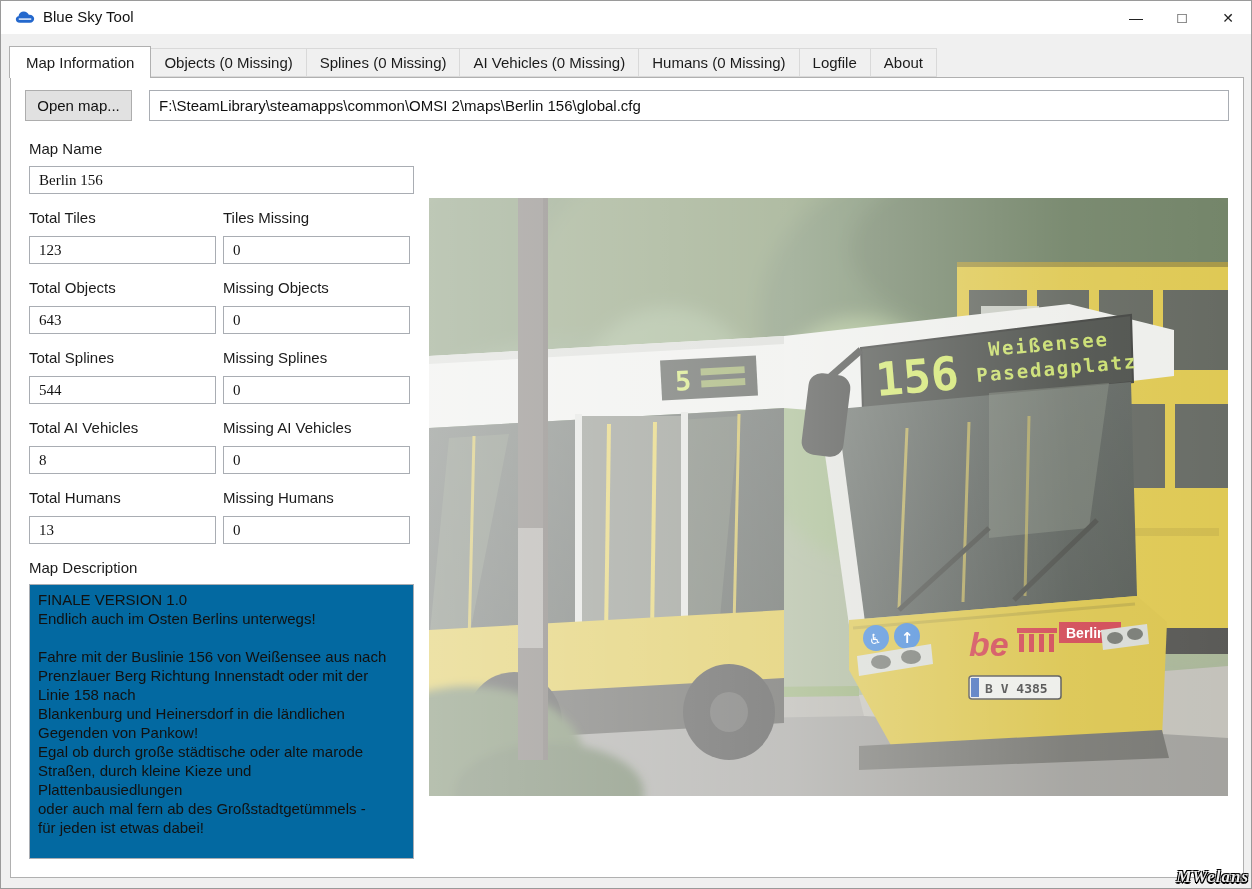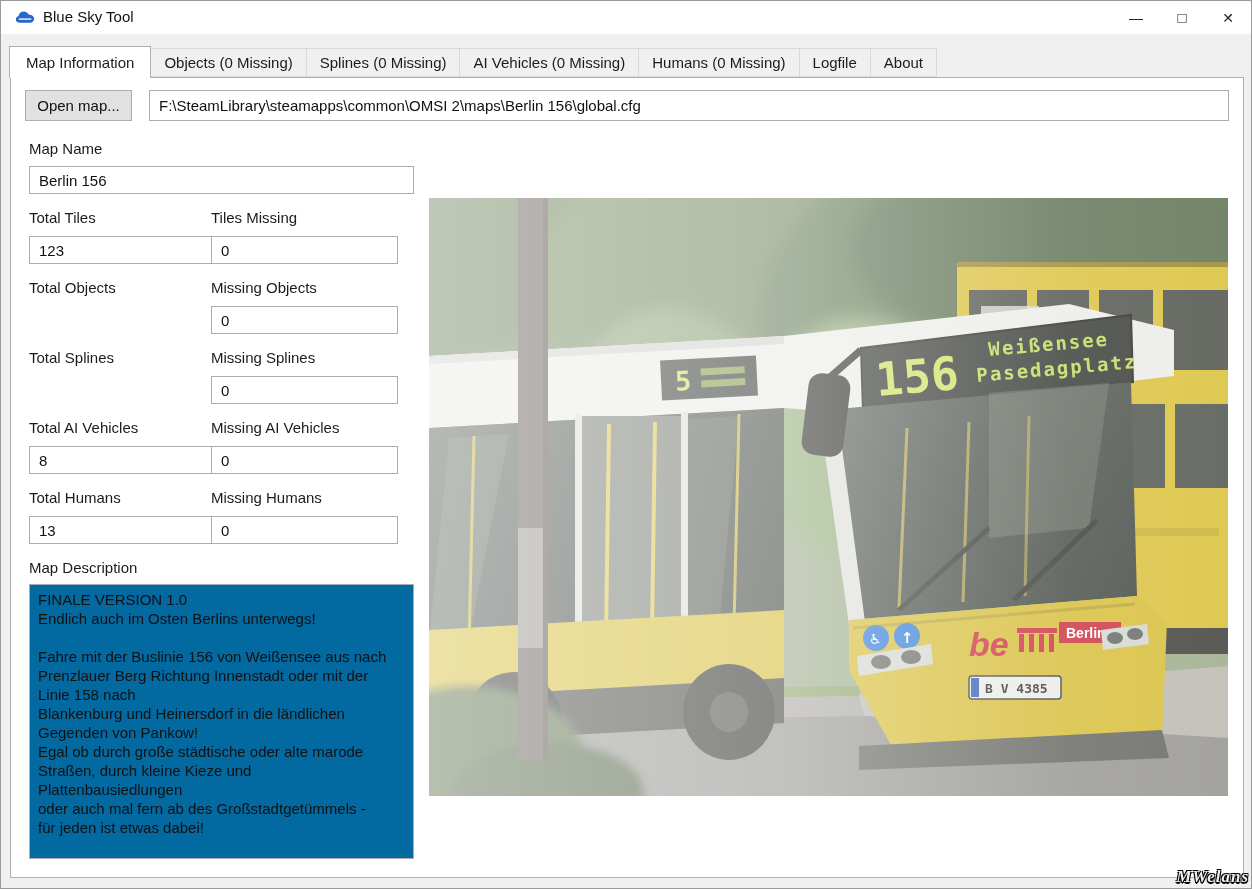--- a/index.html
+++ b/index.html
@@ -29,23 +29,23 @@
   .page{ position:absolute; left:9px; top:76px; width:1234px; height:801px;
          background:#ffffff; border:1px solid #b0b0b0; z-index:2; }
   .btn{ position:absolute; left:14px; top:12px; width:107px; height:31px;
         background:#e1e1e1; border:1px solid #adadad; font-size:15px; color:#111;
         font-family:inherit; cursor:default; }
   .path-input{ position:absolute; left:138px; top:12px; width:1080px; height:31px;
         border:1px solid #a9adb3; background:#fff; font-size:15px; color:#111;
         padding:0 9px; font-family:inherit; }
   .field-label{ position:absolute; font-size:15px; color:#1b1b1b; white-space:nowrap; }
   .field-input{ position:absolute; height:28px; border:1px solid #a9adb3; background:#fff;
-        font-size:15px; color:#111; padding:0 9px; font-family:Liberation Sans, sans-serif; }
+        font-size:15px; color:#111; padding:0 9px; font-family:Liberation Serif, serif; }
   .w-wide{ width:385px; } .w-half{ width:187px; }
-  .col-l{ left:18px; } .col-r{ left:200px; }
+  .col-l{ left:18px; } .col-r{ left:212px; }
   .desc-box{ position:absolute; left:18px; top:506px; width:385px; height:275px;
         border:1px solid #a9adb3; background:#0369a1; font-size:15px; line-height:19px;
         color:#111; padding:5px 8px; font-family:inherit; resize:none; overflow:hidden;
         white-space:pre-wrap; }
   
   .preview{ position:absolute; left:418px; top:120px; width:799px; height:598px; overflow:hidden; }
   .preview svg{ display:block; }
   
   .watermark{ position:absolute; right:2px; bottom:1px; z-index:10;
         font-family:Liberation Serif, serif; font-weight:bold; font-style:italic;
@@ -91,24 +91,26 @@
     <div class="field-label col-l" style="top:62px">Map Name</div>
     <input class="field-input col-l w-wide" style="top: 88px;" value="Berlin 156">
 
     <div class="field-label col-l" style="top:131px">Total Tiles</div>
     <div class="field-label col-r" style="top:131px">Tiles Missing</div>
     <input class="field-input col-l w-half" style="top: 158px;" value="123">
     <input class="field-input col-r w-half" style="top: 158px;" value="0">
 
     <div class="field-label col-l" style="top:201px">Total Objects</div>
     <div class="field-label col-r" style="top:201px">Missing Objects</div>
+    <input class="field-input col-l w-half" style="top: 228px;" value="643">
     <input class="field-input col-r w-half" style="top: 228px;" value="0">
 
     <div class="field-label col-l" style="top:271px">Total Splines</div>
     <div class="field-label col-r" style="top:271px">Missing Splines</div>
+    <input class="field-input col-l w-half" style="top: 298px;" value="544">
     <input class="field-input col-r w-half" style="top: 298px;" value="0">
 
     <div class="field-label col-l" style="top:341px">Total AI Vehicles</div>
     <div class="field-label col-r" style="top:341px">Missing AI Vehicles</div>
     <input class="field-input col-l w-half" style="top: 368px;" value="8">
     <input class="field-input col-r w-half" style="top: 368px;" value="0">
 
     <div class="field-label col-l" style="top:411px">Total Humans</div>
     <div class="field-label col-r" style="top:411px">Missing Humans</div>
     <input class="field-input col-l w-half" style="top: 438px;" value="13">

